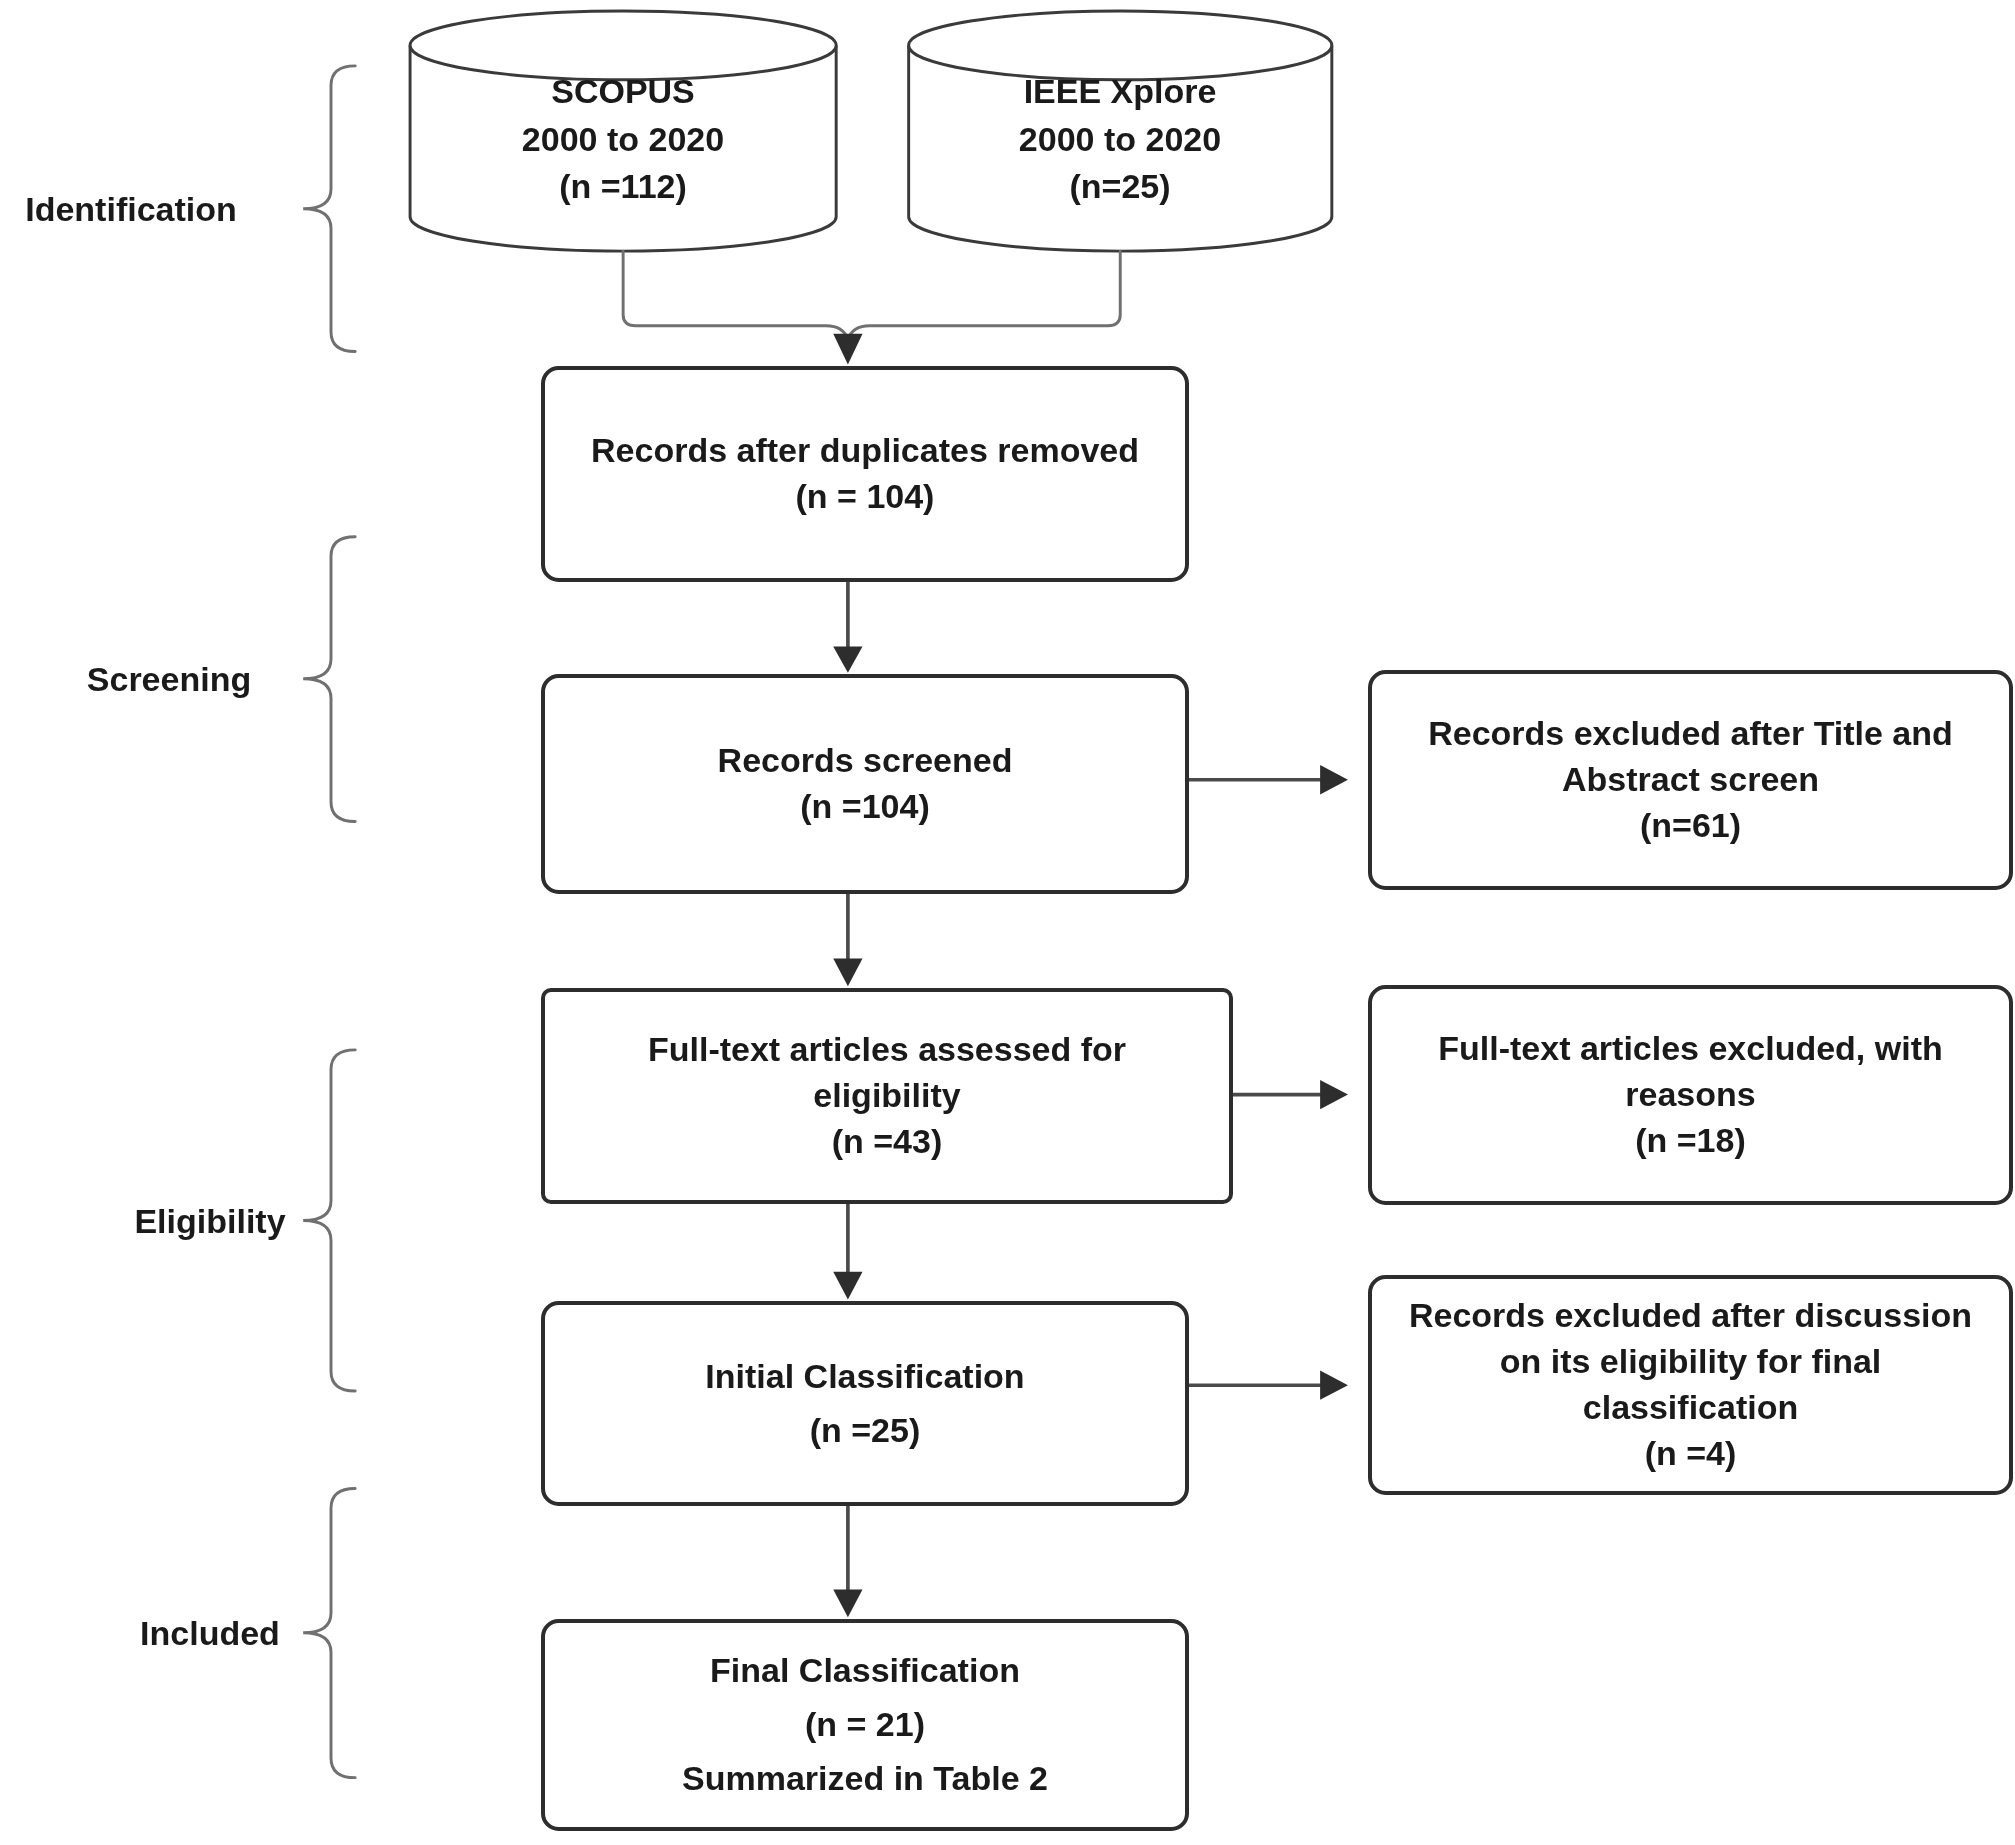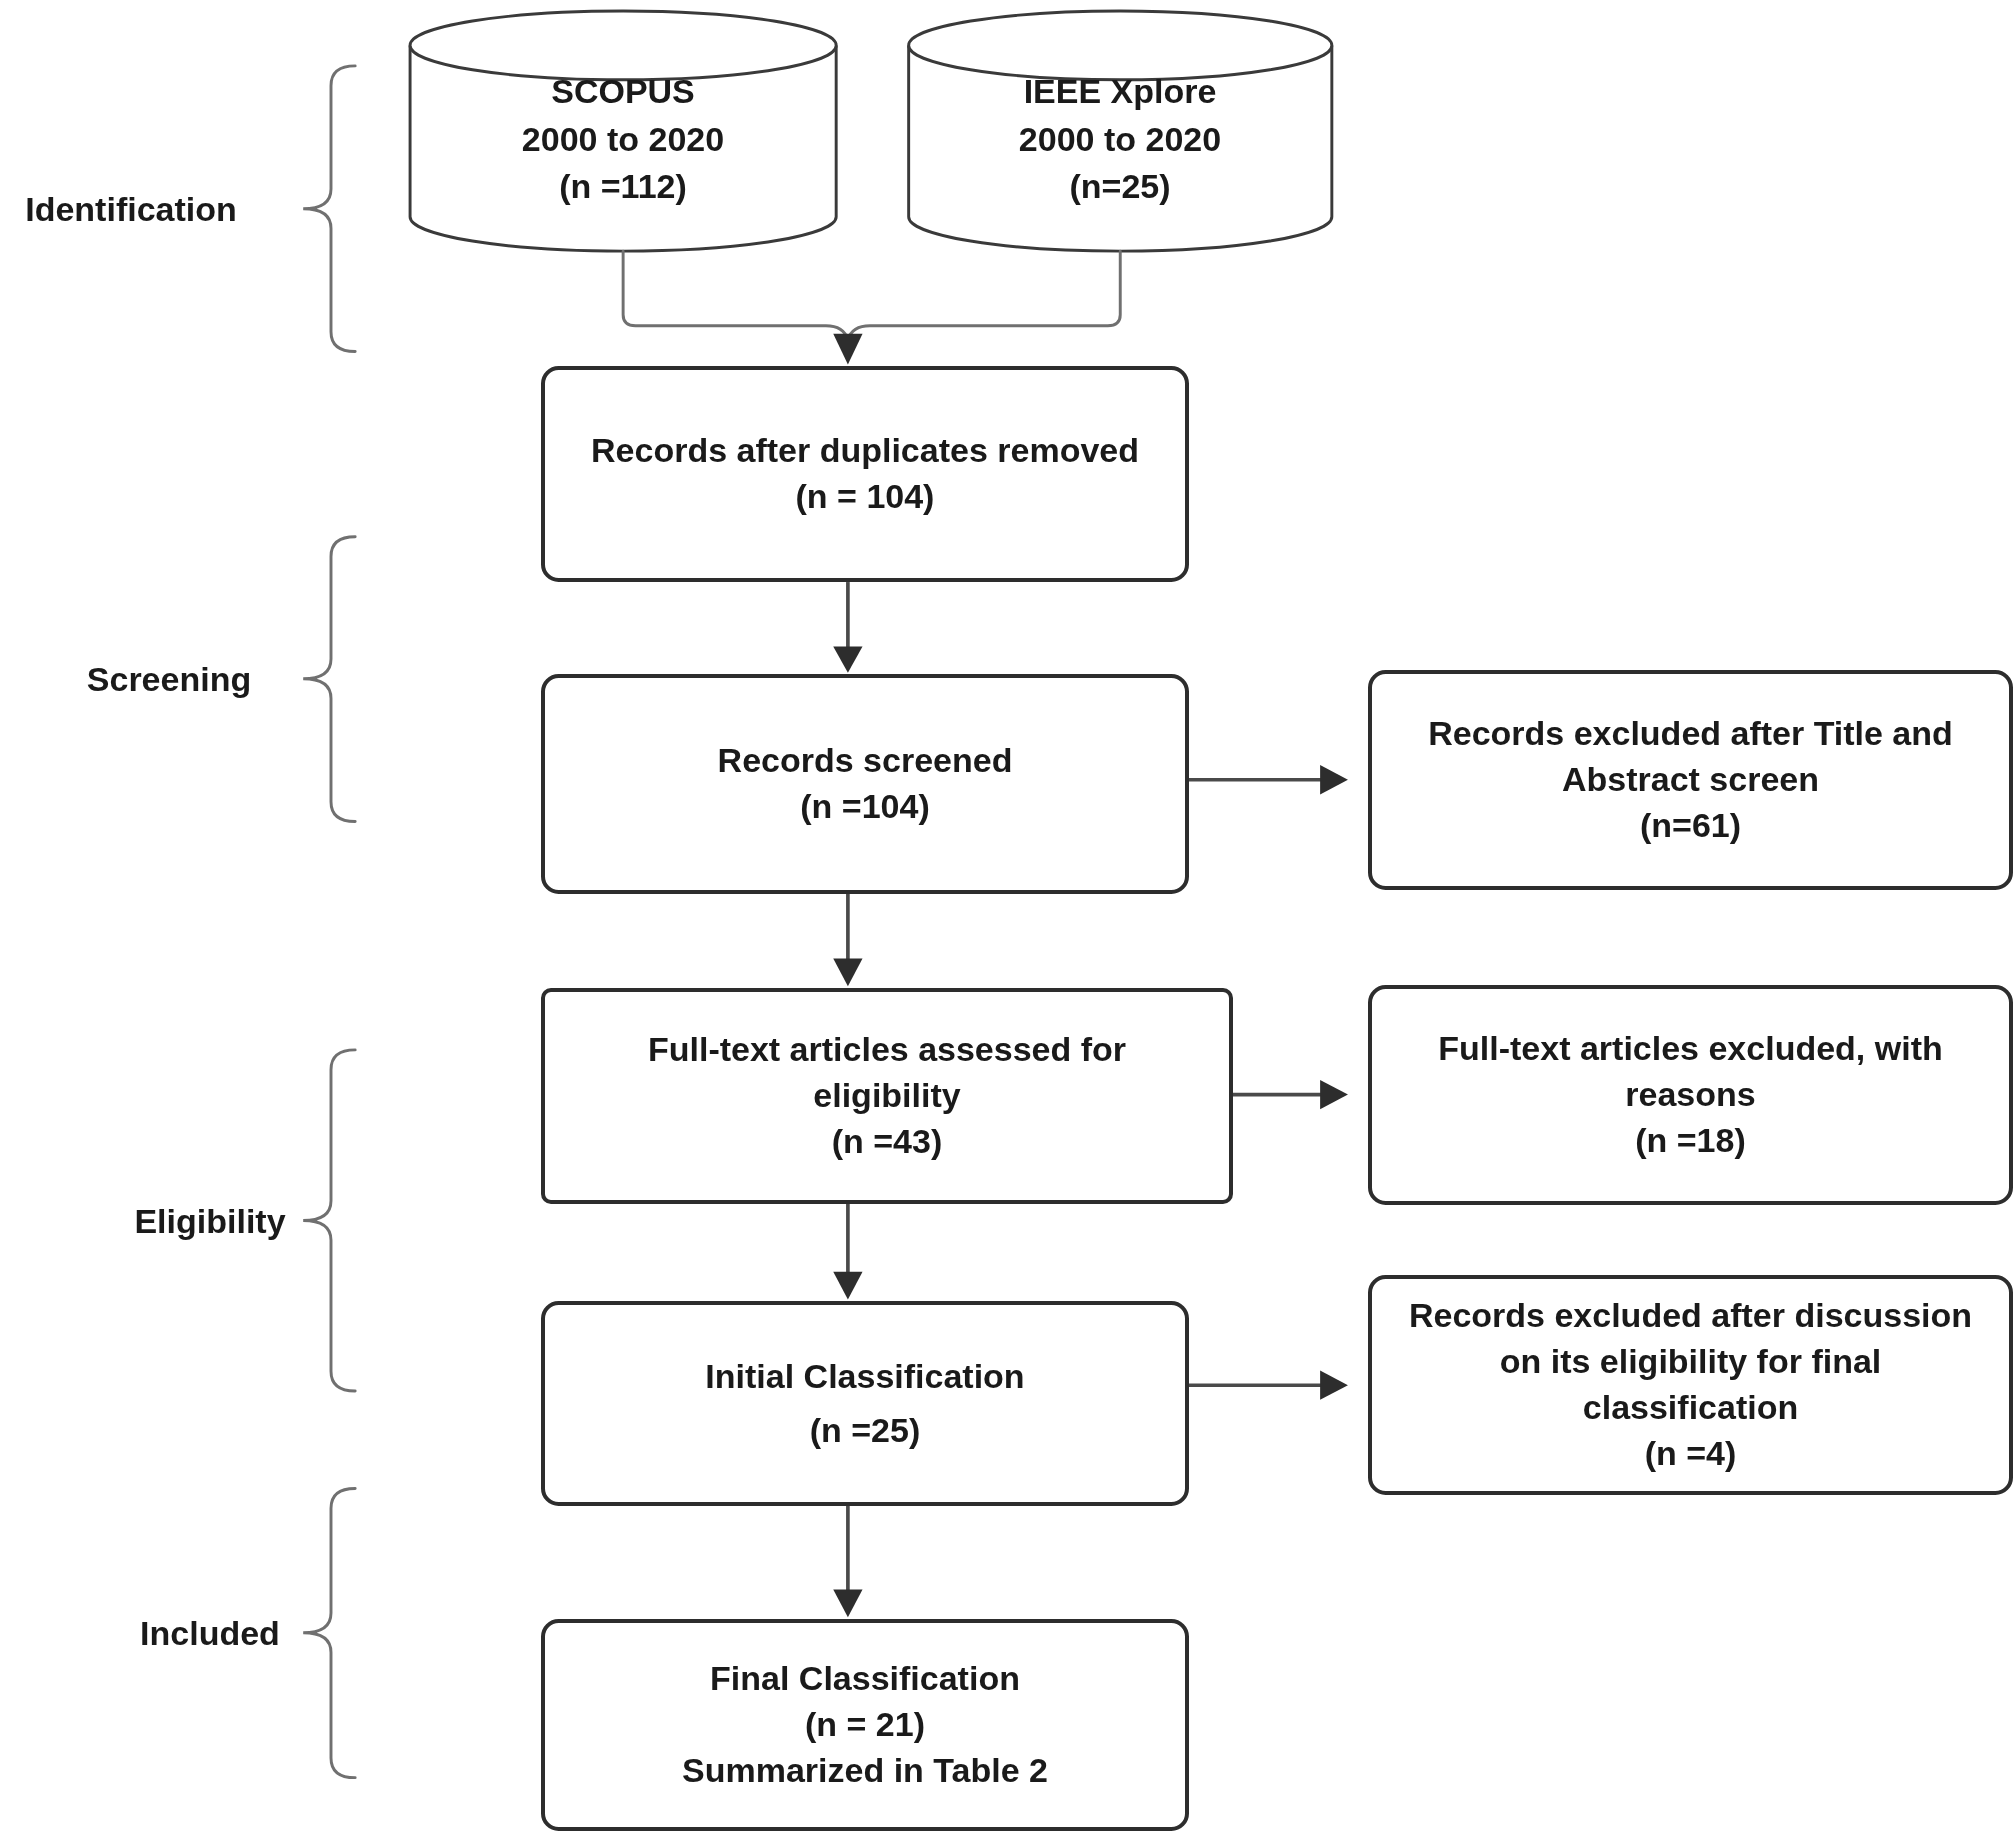--- a/index.html
+++ b/index.html
@@ -148,21 +148,21 @@
     <span class="line">Full-text articles assessed for</span>
     <span class="line">eligibility</span>
     <span class="line">(n =43)</span>
   </div>
 
   <div class="flow-box" style="left:524px; top:1301px; width:648px; height:205px;gap:8px;">
     <span class="line">Initial Classification</span>
     <span class="line">(n =25)</span>
   </div>
 
-  <div class="flow-box" style="left:524px; top:1619px; width:648px; height:212px;">
+  <div class="flow-box" style="left:524px; top:1619px; width:648px; height:212px;gap:8px;">
     <span class="line">Final Classification</span>
     <span class="line">(n = 21)</span>
     <span class="line">Summarized in Table 2</span>
   </div>
 
   <div class="flow-box" style="left:1351px; top:670px; width:645px; height:220px;">
     <span class="line">Records excluded after Title and</span>
     <span class="line">Abstract screen</span>
     <span class="line">(n=61)</span>
   </div>

